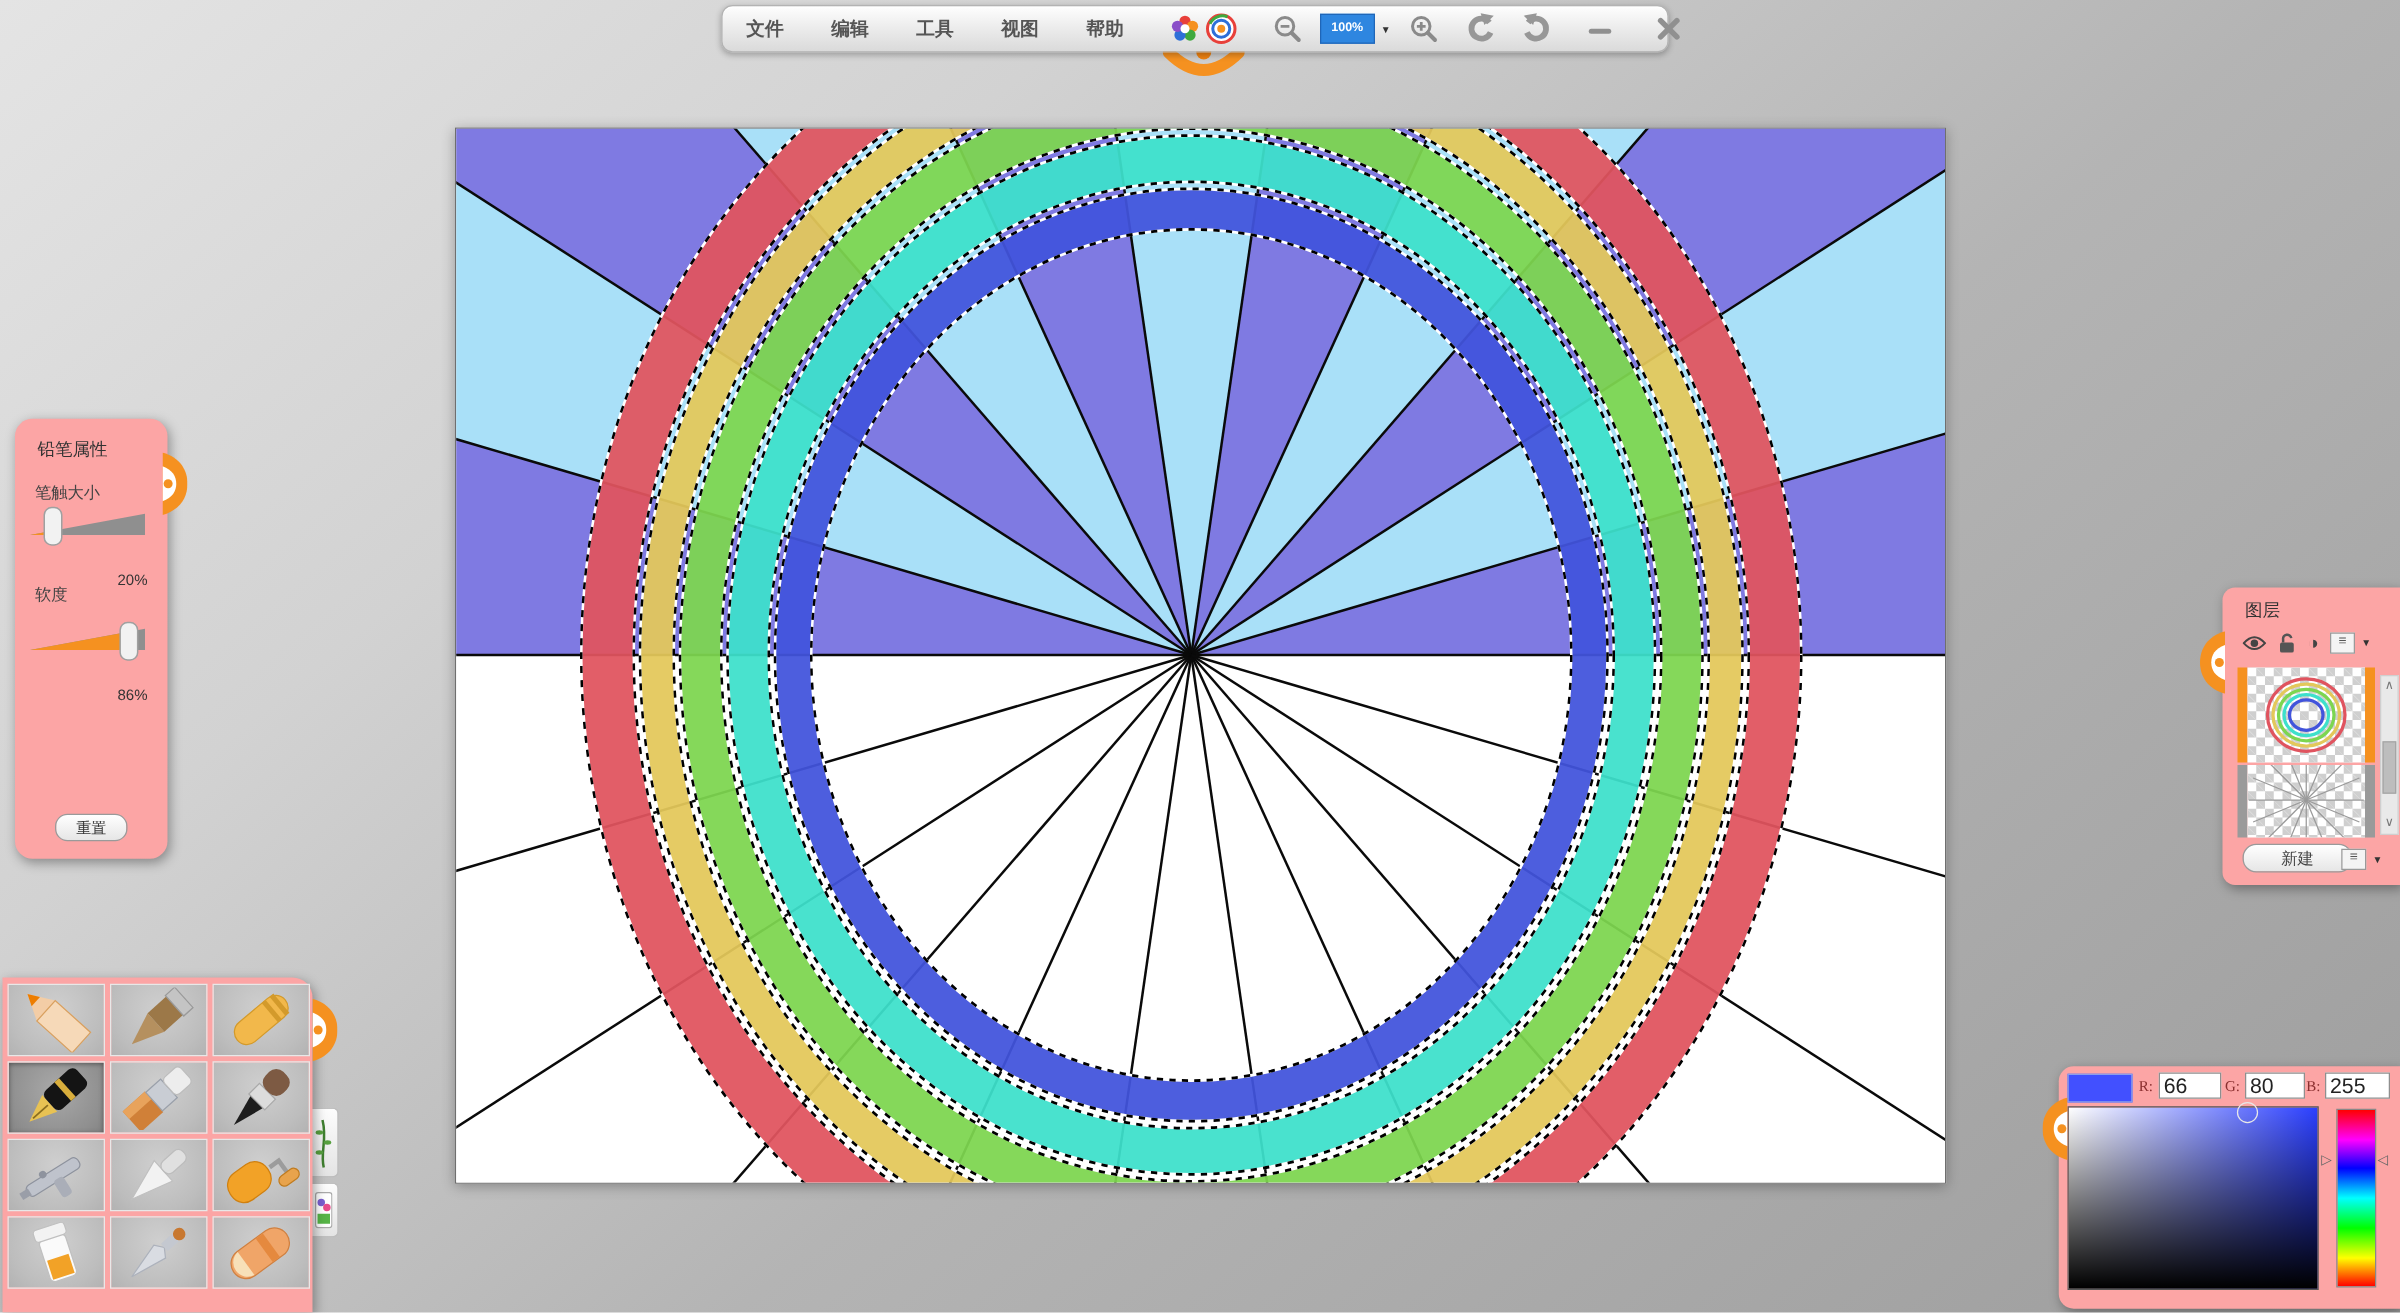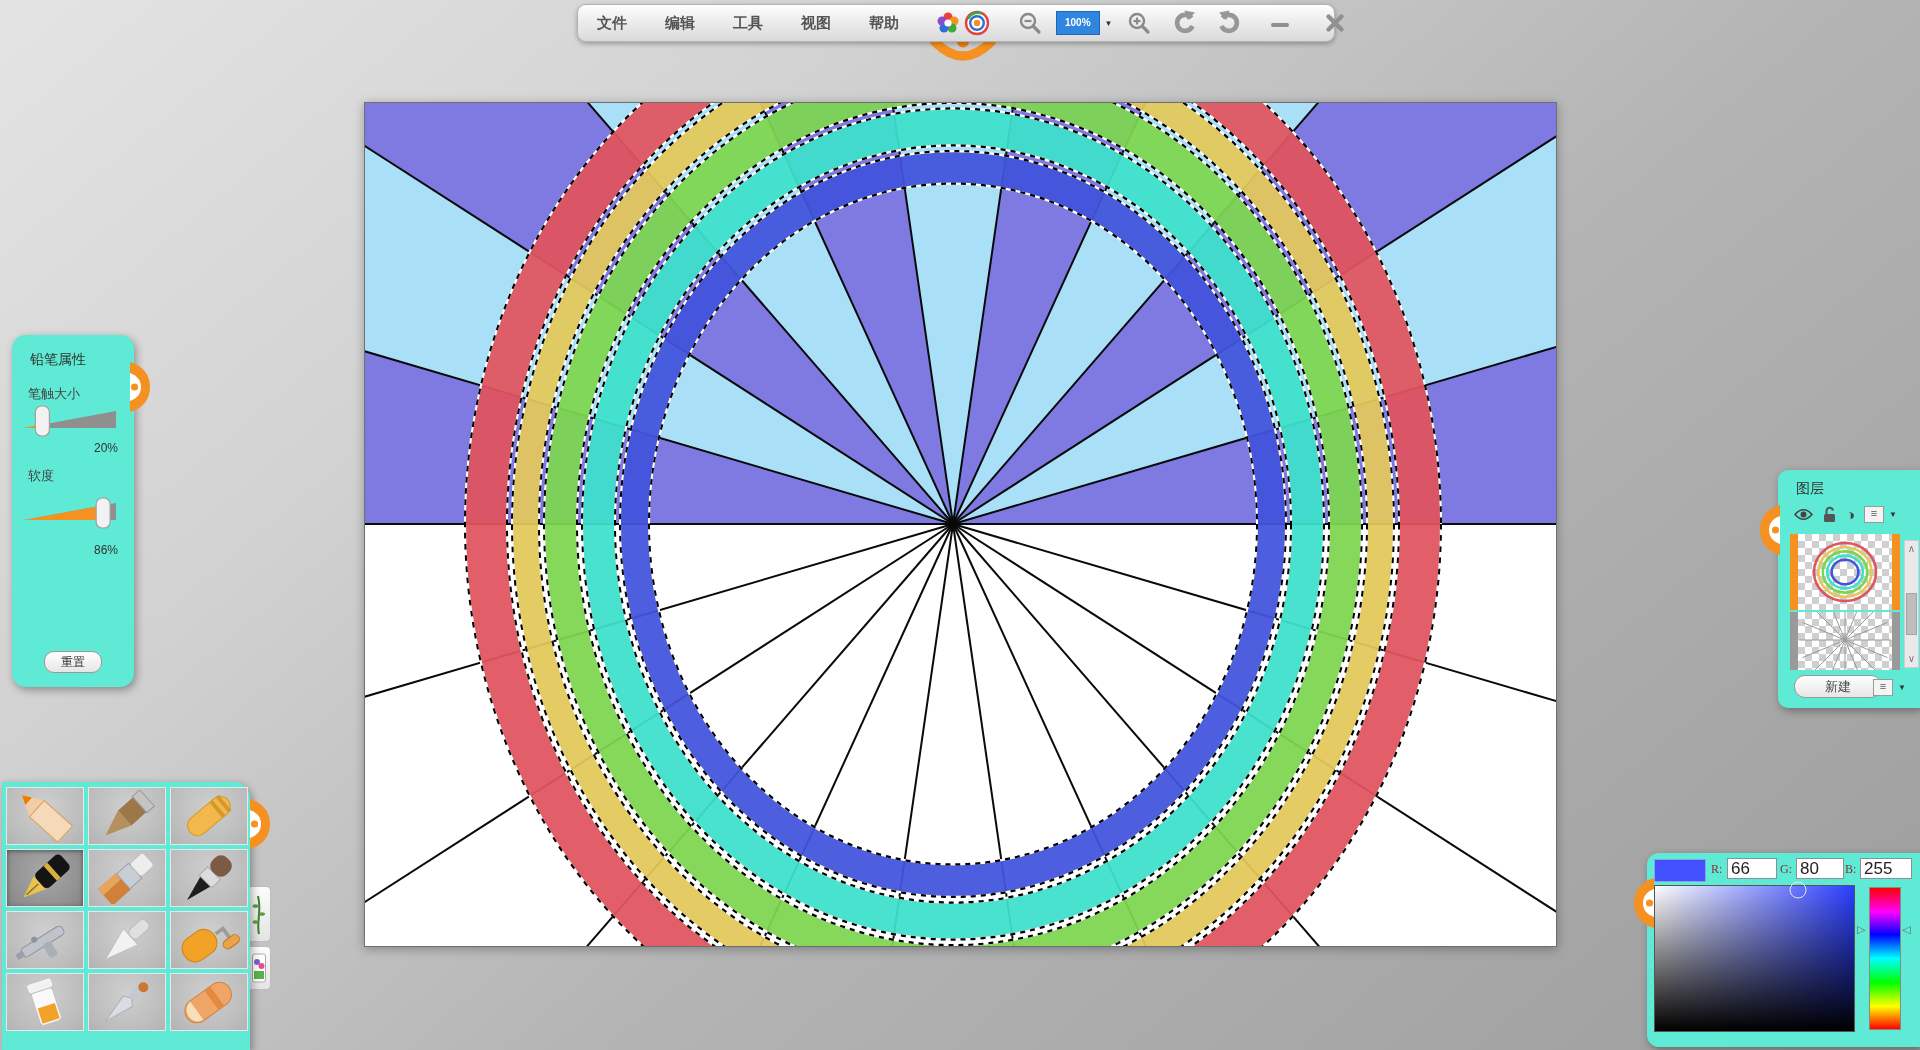--- a/index.html
+++ b/index.html
@@ -23,28 +23,28 @@
   .zoom-box{background:#2e86e0;border:1px solid #1f66b8;color:#fff;font-weight:bold;font-size:10px;padding:2px 8px;line-height:18px;}
   .dd-arrow{font-size:8px;color:#333;margin-left:5px;}
   .clown-smile{position:absolute;left:924px;top:38px;z-index:5;}
   
   .canvas-wrap{
     position:absolute;left:364px;top:102px;width:1191px;height:843px;
     background:#fff;border:1px solid #6f6f6f;box-shadow:0 2px 10px rgba(0,0,0,.3);
   }
   .canvas-wrap svg{display:block;width:1191px;height:843px;}
   
-  .panel{position:absolute;background:#5eead4;box-shadow:2px 3px 9px rgba(0,0,0,.35);}
+  .panel{position:absolute;background:#fca5a5;box-shadow:2px 3px 9px rgba(0,0,0,.35);}
   .tab{position:absolute;z-index:3;}
   
   .pencil-panel{left:12px;top:335px;width:122px;height:352px;border-radius:14px;z-index:2;}
   .pencil-panel .p-title{position:absolute;left:18px;top:16px;font-size:14px;color:#333;}
   .p-label{position:absolute;left:16px;font-size:13px;color:#444;}
   .p-slider{position:absolute;left:10px;width:96px;height:36px;}
-  .p-value{position:absolute;right:16px;font-size:12px;color:#333;}
+  .p-value{position:absolute;right:16px;font-size:12px;color:#333;margin-top:16px;}
   .reset-btn{
     position:absolute;left:50%;transform:translateX(-50%);bottom:14px;
     width:56px;height:20px;border-radius:10px;border:1px solid #9a9a9a;
     background:linear-gradient(#fff,#e6e6e6);font-size:12px;color:#333;
     display:flex;align-items:center;justify-content:center;text-align:center;
   }
   
   .tools-panel{left:2px;top:782px;width:248px;height:268px;border-radius:0 16px 0 0;z-index:2;}
   .tool-grid{position:absolute;left:4px;top:5px;display:grid;grid-template-columns:repeat(3,78px);grid-auto-rows:58px;gap:4px;}
   .tool-btn{
@@ -277,21 +277,21 @@
       <polygon points="2,25 20.4,21.6 20.4,25" fill="#F59120"></polygon>
       <rect x="13.399999999999999" y="3" width="14" height="30" rx="6" fill="#f2f2f2" stroke="#a0a0a0" stroke-width="1.2"></rect>
     </svg>
   <div class="p-value" style="top:106px">20%</div>
   <div class="p-label" style="top:132px">软度</div>
   <svg id="slider-soft" class="p-slider" style="top:160px" viewBox="0 0 96 36">
       <polygon points="2,25 94,8 94,25" fill="#8f8f8f"></polygon>
       <polygon points="2,25 81.12,10.38 81.12,25" fill="#F59120"></polygon>
       <rect x="74.12" y="3" width="14" height="30" rx="6" fill="#f2f2f2" stroke="#a0a0a0" stroke-width="1.2"></rect>
     </svg>
-  <div class="p-value" style="top:208px">86%</div>
+  <div class="p-value" style="top:198px">86%</div>
   <div class="reset-btn">重置</div>
 </div>
 <svg class="tab" style="left:130px;top:362px" width="20" height="50" viewBox="0 0 20 50">
   <path d="M0 0 C14 4 20 14 20 25 C20 36 14 46 0 50 Z" fill="#f59120"></path>
   <path d="M0 11 C8 14 11 19 11 25 C11 31 8 36 0 39 Z" fill="#fff"></path>
   <circle cx="4.5" cy="25" r="3.6" fill="#f59120"></circle>
 </svg>
 
 <div class="panel tools-panel">
   <div class="tool-grid">

